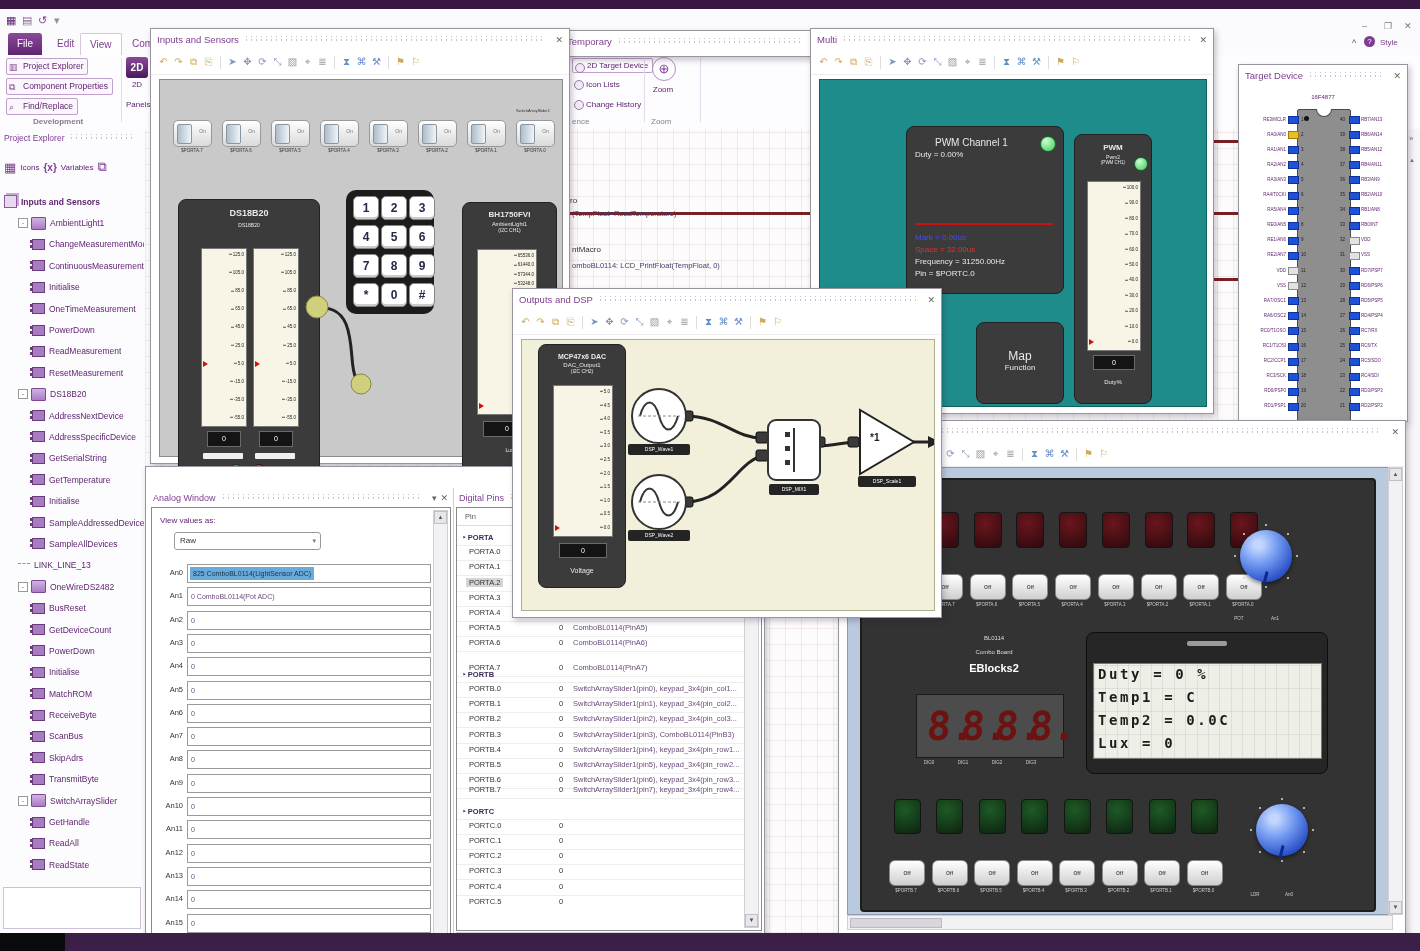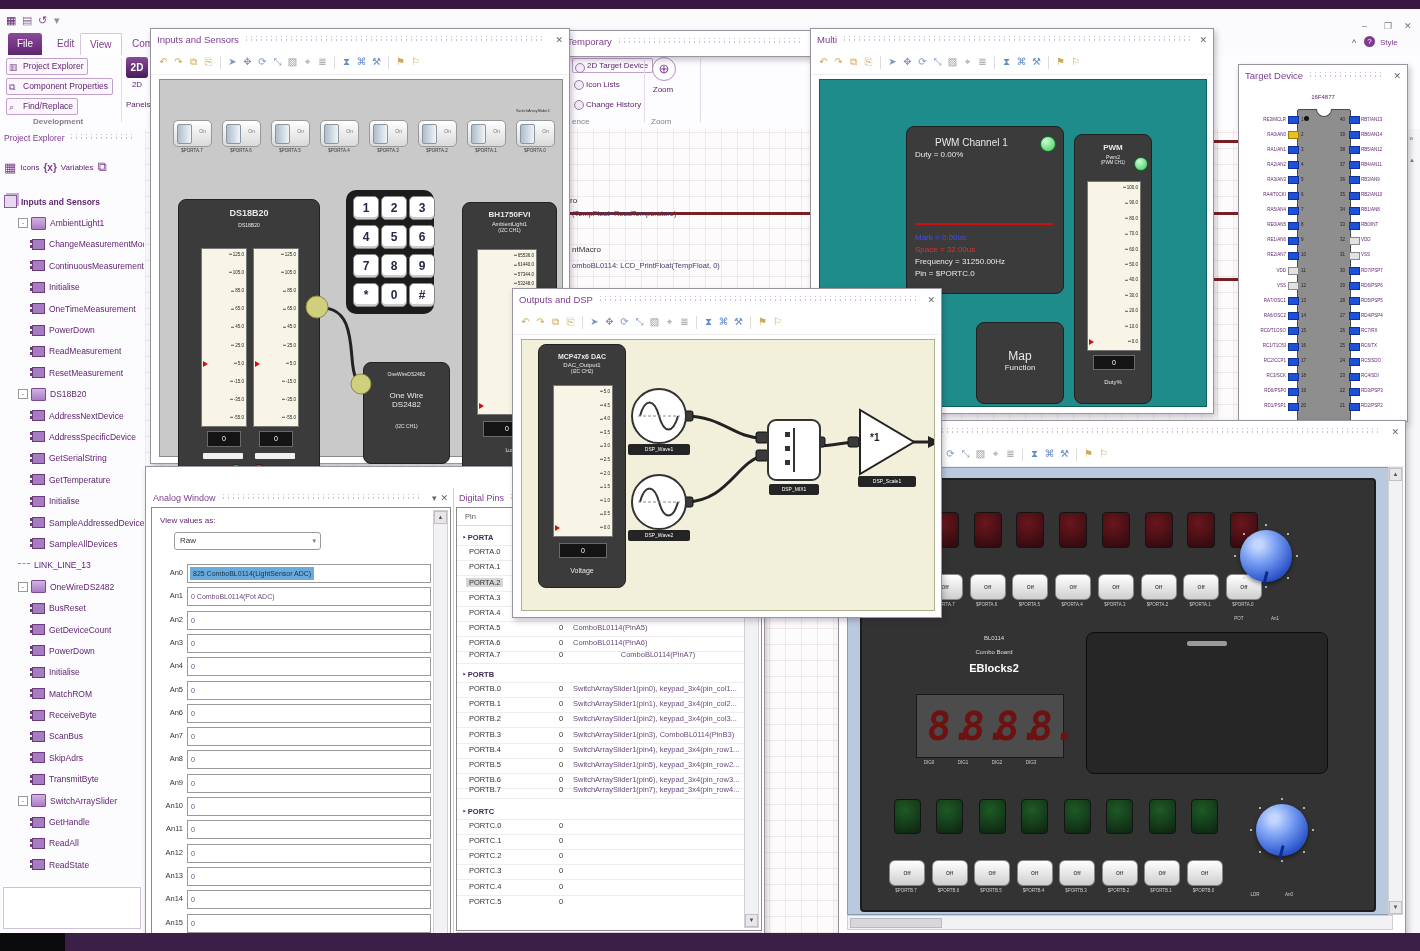--- a/index.html
+++ b/index.html
@@ -433,26 +433,20 @@
         <div class="key" style="left: 35px; top: 35px;">5</div>
         <div class="key" style="left: 63px; top: 35px;">6</div>
         <div class="key" style="left: 7px; top: 64px;">7</div>
         <div class="key" style="left: 35px; top: 64px;">8</div>
         <div class="key" style="left: 63px; top: 64px;">9</div>
         <div class="key" style="left: 7px; top: 93px;">*</div>
         <div class="key" style="left: 35px; top: 93px;">0</div>
         <div class="key" style="left: 63px; top: 93px;">#</div>
       </div>
 
-    <div class="dblock" style="left:203px;top:282px;width:85px;height:100px;">
-      <div style="margin-top:8px;font-size:5px;">OneWireDS2482</div>
-      <div style="margin-top:14px;font-size:8px;">One Wire</div>
-      <div style="font-size:8px;">DS2482</div>
-      <div style="margin-top:14px;font-size:5px;">(I2C CH1)</div>
-    </div>
 
     <div class="dblock" style="left:302px;top:122px;width:93px;height:273px;">
       <div class="db-t" style="margin-top:7px;font-size:8px;">BH1750FVI</div>
       <div style="font-size:5.5px;margin-top:2px;">AmbientLight1</div>
       <div style="font-size:5px;">(I2C CH1)</div>
       <div class="thermo" id="th-bh" style="left:14px;top:46px;width:58px;height:164px;">
           <span class="tk" style="top: 6px;">65536.0</span>
           <span class="tk" style="top: 15.375px;">61440.0</span>
           <span class="tk" style="top: 24.75px;">57344.0</span>
           <span class="tk" style="top: 34.125px;">53248.0</span>
@@ -824,21 +818,21 @@
             <span class="dpval">0</span>
             <span class="dpdesc">ComboBL0114(PinA5)</span>
             <div style="position: absolute; left: 0px; right: 16px; top: 15px; height: 1px; background: rgb(238, 238, 238);"></div>
           </div>
           <div class="dprow" style="top: 128.4px;">
             <span class="dpname">PORTA.6</span>
             <span class="dpval">0</span>
             <span class="dpdesc">ComboBL0114(PinA6)</span>
             <div style="position: absolute; left: 0px; right: 16px; top: 15px; height: 1px; background: rgb(238, 238, 238);"></div>
           </div>
-          <div class="dprow" style="top: 140px; text-align: center;">
+          <div class="dprow" style="top: 153px;">
             <span class="dpname">PORTA.7</span>
             <span class="dpval">0</span>
             <span class="dpdesc">ComboBL0114(PinA7)</span>
             <div style="position: absolute; left: 0px; right: 16px; top: 15px; height: 1px; background: rgb(238, 238, 238);"></div>
           </div>
           <div class="dprow" style="top: 158.8px;">
             <span class="dpname dpgroup" style="left: 6px;">‣ PORTB</span>
             <div style="position: absolute; left: 0px; right: 16px; top: 15px; height: 1px; background: rgb(238, 238, 238);"></div>
           </div>
           <div class="dprow" style="top: 174px;">
@@ -1010,20 +1004,26 @@
         </div>
       <div id="seg-labels">
           <div class="blbl" style="left: 52px; top: 280px; width: 30px;">DIG0</div>
           <div class="blbl" style="left: 86px; top: 280px; width: 30px;">DIG1</div>
           <div class="blbl" style="left: 120px; top: 280px; width: 30px;">DIG2</div>
           <div class="blbl" style="left: 154px; top: 280px; width: 30px;">DIG3</div>
         </div>
 
       <div class="abs" style="left:224px;top:152px;width:240px;height:140px;background:#262626;border:1px solid #0d0d0d;border-radius:8px;">
         <div class="abs" style="left:100px;top:8px;width:40px;height:5px;background:#9a9a9a;border-radius:2px;"></div>
+        <div id="lcdscreen" style="left:6px;top:30px;width:227px;height:94px;">
+            <span class="lcdline" style="top: 2px;">Duty = 0 %</span>
+            <span class="lcdline" style="top: 25px;">Temp1 = C</span>
+            <span class="lcdline" style="top: 48px;">Temp2 = 0.0C</span>
+            <span class="lcdline" style="top: 71px;">Lux = 0</span>
+          </div>
       </div>
       <div id="green-leds">
           <div class="ledrect" style="left: 31.5px; top: 319px; width: 25px; height: 33px; background: radial-gradient(circle at 40% 30%, rgb(31, 90, 38), rgb(12, 36, 16));"></div>
           <div class="ledrect" style="left: 74px; top: 319px; width: 25px; height: 33px; background: radial-gradient(circle at 40% 30%, rgb(31, 90, 38), rgb(12, 36, 16));"></div>
           <div class="ledrect" style="left: 116.5px; top: 319px; width: 25px; height: 33px; background: radial-gradient(circle at 40% 30%, rgb(31, 90, 38), rgb(12, 36, 16));"></div>
           <div class="ledrect" style="left: 159px; top: 319px; width: 25px; height: 33px; background: radial-gradient(circle at 40% 30%, rgb(31, 90, 38), rgb(12, 36, 16));"></div>
           <div class="ledrect" style="left: 201.5px; top: 319px; width: 25px; height: 33px; background: radial-gradient(circle at 40% 30%, rgb(31, 90, 38), rgb(12, 36, 16));"></div>
           <div class="ledrect" style="left: 244px; top: 319px; width: 25px; height: 33px; background: radial-gradient(circle at 40% 30%, rgb(31, 90, 38), rgb(12, 36, 16));"></div>
           <div class="ledrect" style="left: 286.5px; top: 319px; width: 25px; height: 33px; background: radial-gradient(circle at 40% 30%, rgb(31, 90, 38), rgb(12, 36, 16));"></div>
           <div class="ledrect" style="left: 329px; top: 319px; width: 25px; height: 33px; background: radial-gradient(circle at 40% 30%, rgb(31, 90, 38), rgb(12, 36, 16));"></div>

